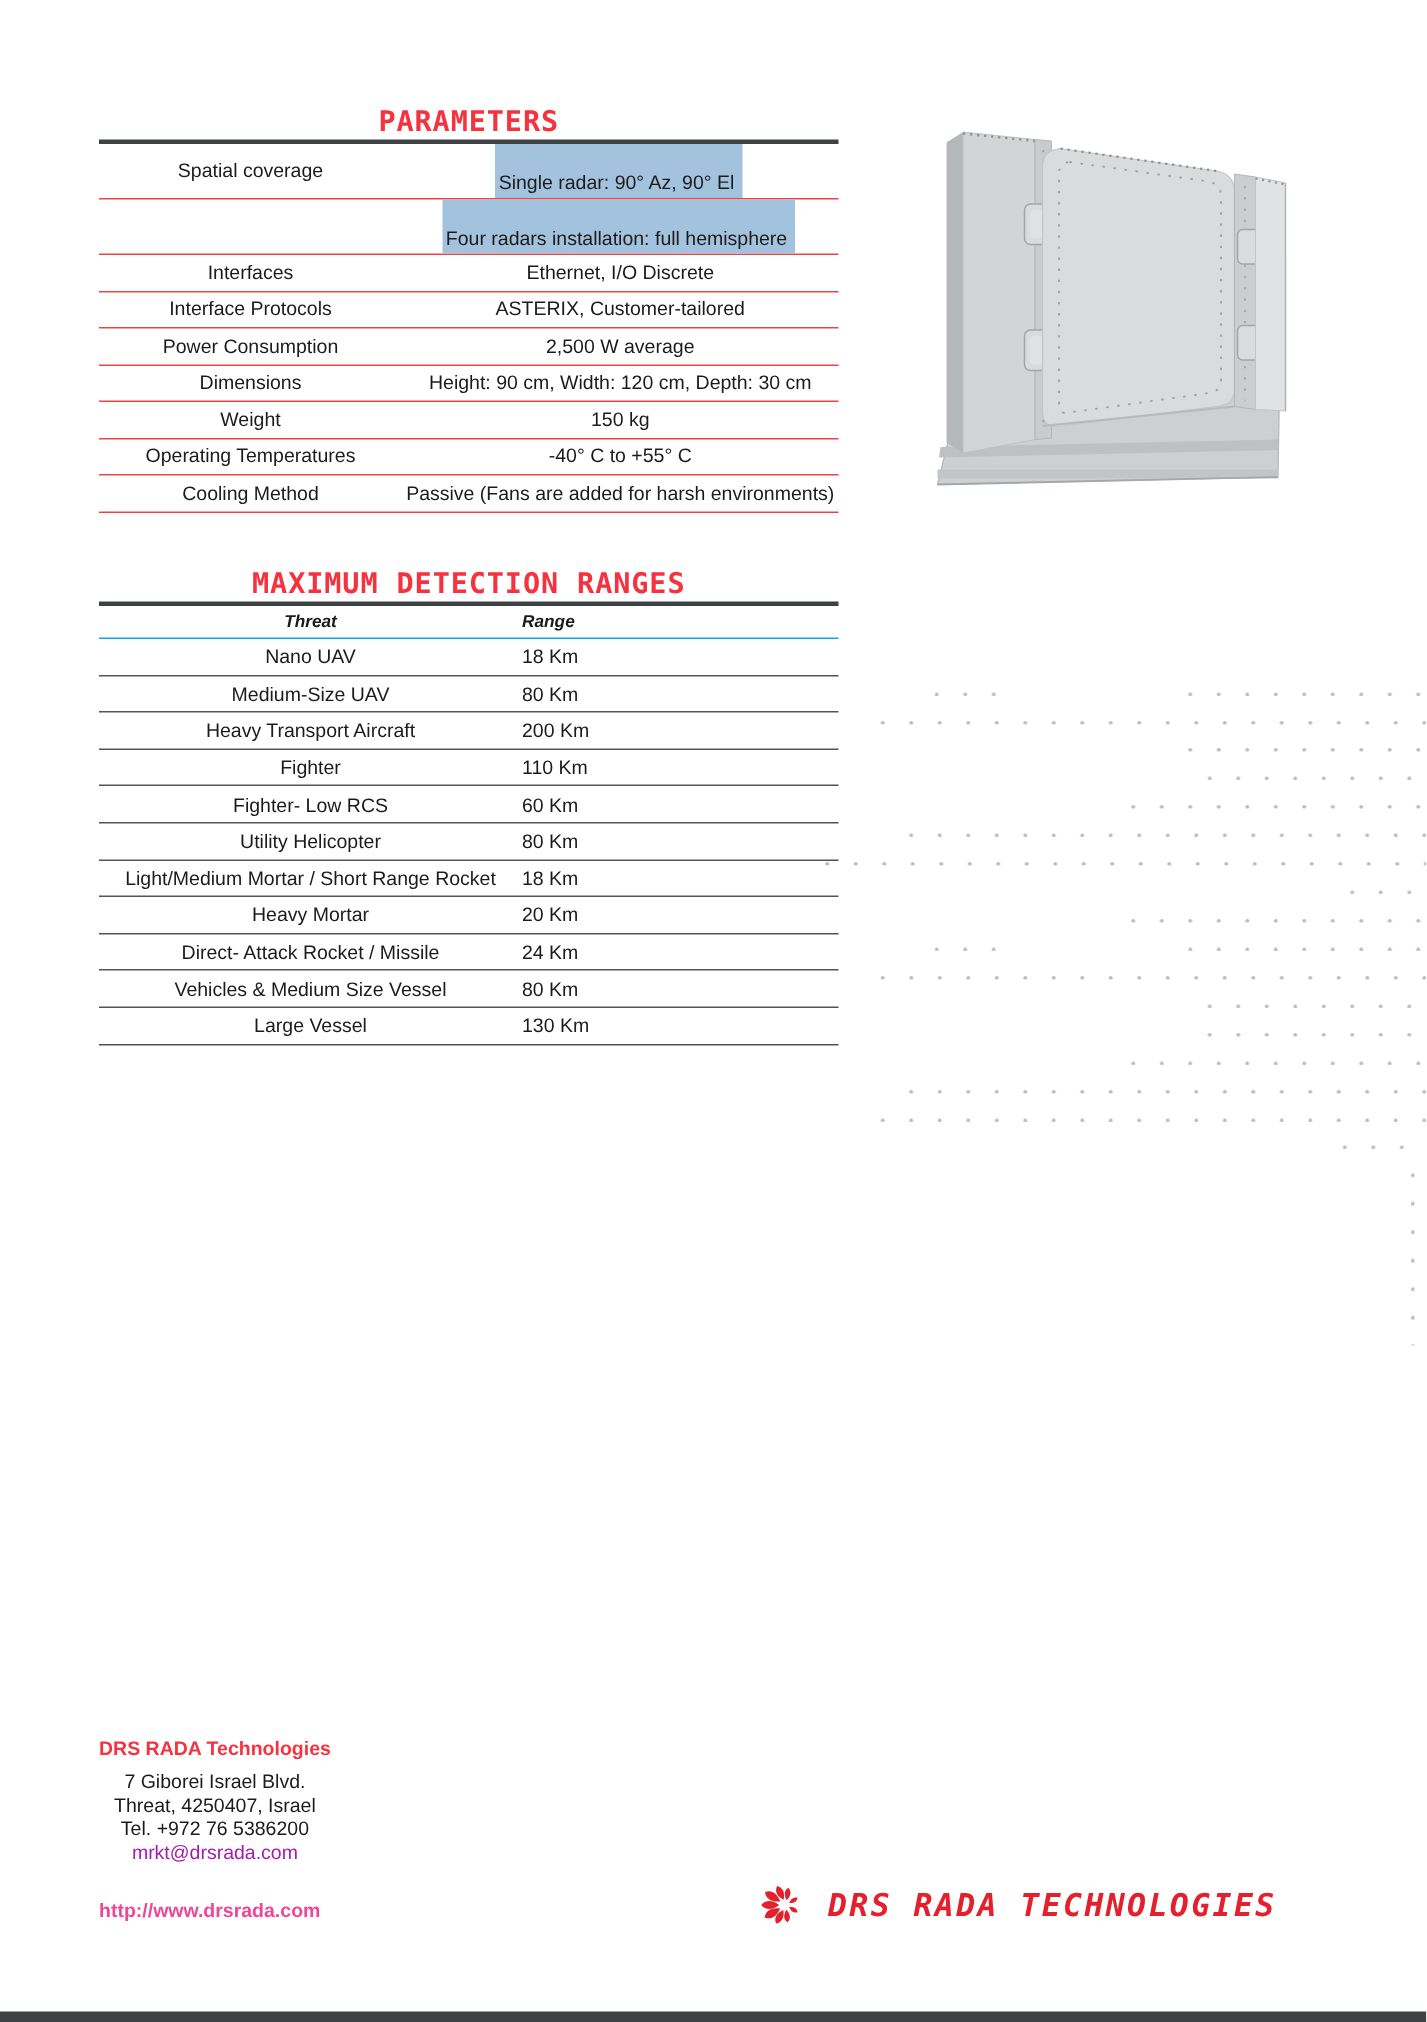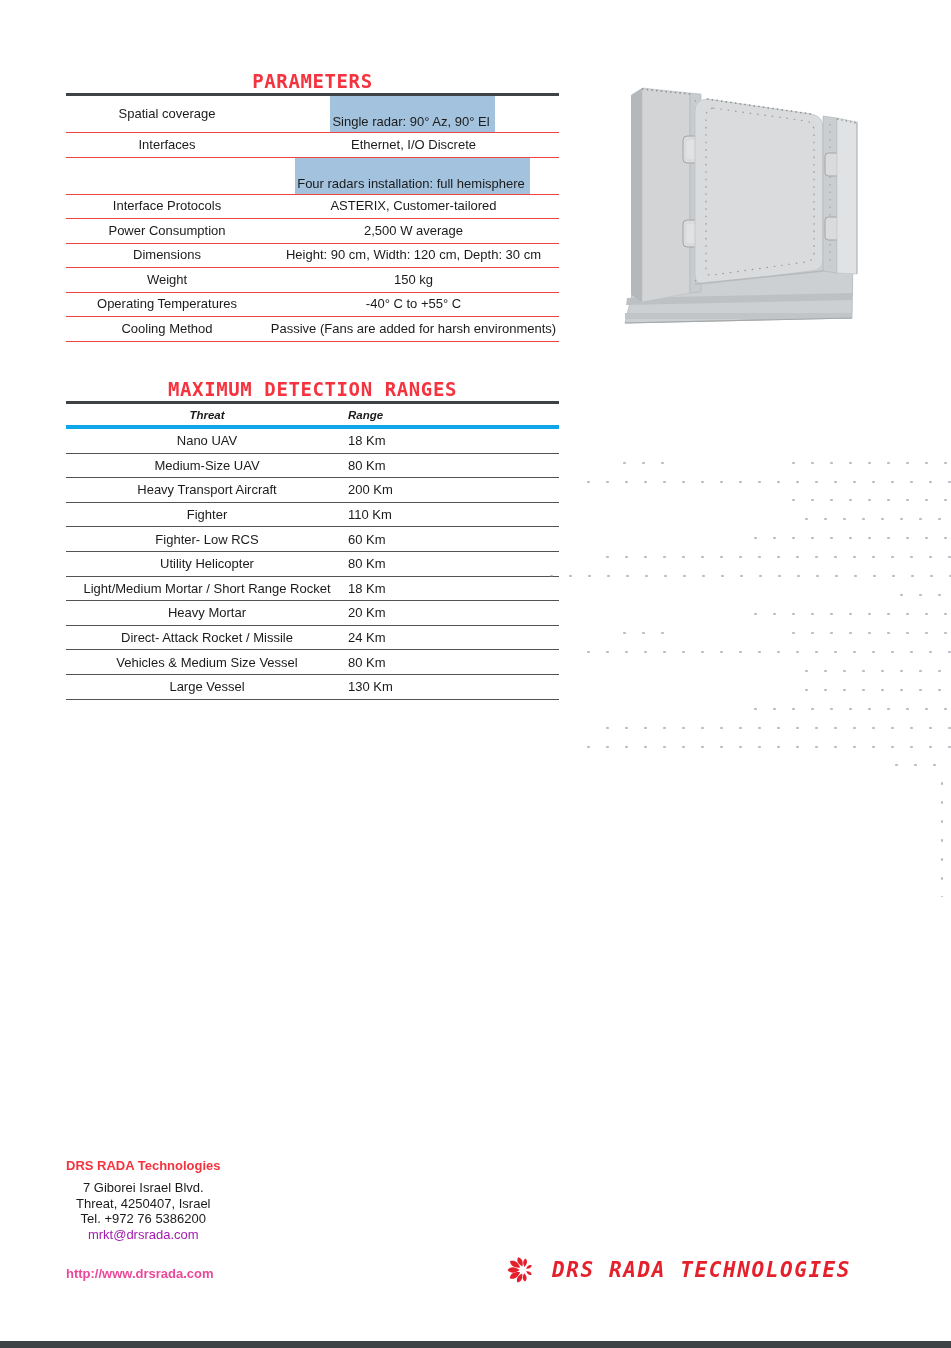--- a/index.html
+++ b/index.html
@@ -14,21 +14,21 @@
   
   .params{position:absolute;left:66px;top:70px;width:493px;}
   .prow{display:flex;align-items:center;min-height:23.5px;border-bottom:1px solid #ef4444;
         font-size:13px;line-height:16px;}
   .plabel{width:202px;flex:none;}
   .pvalue{flex:1;}
   .hl{background:#a3c2de;display:inline-block;padding:18px 5px 2px 2px;margin-left:-2px;}
 
   
   .ranges{position:absolute;left:66px;top:378px;width:493px;}
-  .thead{display:flex;align-items:center;height:21px;border-bottom:4px solid #0ea5e9;
+  .thead{display:flex;align-items:center;height:21px;border-bottom:1px solid #0ea5e9;
          font-size:11.5px;font-weight:bold;font-style:italic;}
   .tcol1{width:282px;flex:none;}
   .rrow{display:flex;align-items:center;height:23.6px;border-bottom:1px solid #515456;font-size:13px;}
 
   
   .dotrow{position:absolute;height:8px;background-repeat:repeat-x;background-position:2px 3px;
           background-size:19px 8px;
           background-image:radial-gradient(circle,rgba(122,122,136,.5) 1px,rgba(122,122,136,0) 1.6px);}
   .dotcol{position:absolute;width:8px;background-repeat:repeat-y;background-position:3px 2px;
           background-size:8px 19px;
@@ -59,27 +59,27 @@
     <h2 class="heading">PARAMETERS</h2>
     <div class="rule-heavy"></div>
     <div>
 
         <div class="prow">
           <span class="plabel">Spatial coverage</span>
           <span class="pvalue"><span class="hl">Single radar: 90° Az, 90° El</span></span>
         </div>
 
         <div class="prow">
+          <span class="plabel"></span>
+          <span class="pvalue"><span class="hl">Four radars installation: full hemisphere</span></span>
+        </div>
+
+        <div class="prow">
           <span class="plabel">Interfaces</span>
           <span class="pvalue"><span>Ethernet, I/O Discrete</span></span>
-        </div>
-
-        <div class="prow">
-          <span class="plabel"></span>
-          <span class="pvalue"><span class="hl">Four radars installation: full hemisphere</span></span>
         </div>
 
         <div class="prow">
           <span class="plabel">Interface Protocols</span>
           <span class="pvalue"><span>ASTERIX, Customer-tailored</span></span>
         </div>
 
 
         <div class="prow">
           <span class="plabel">Power Consumption</span>

